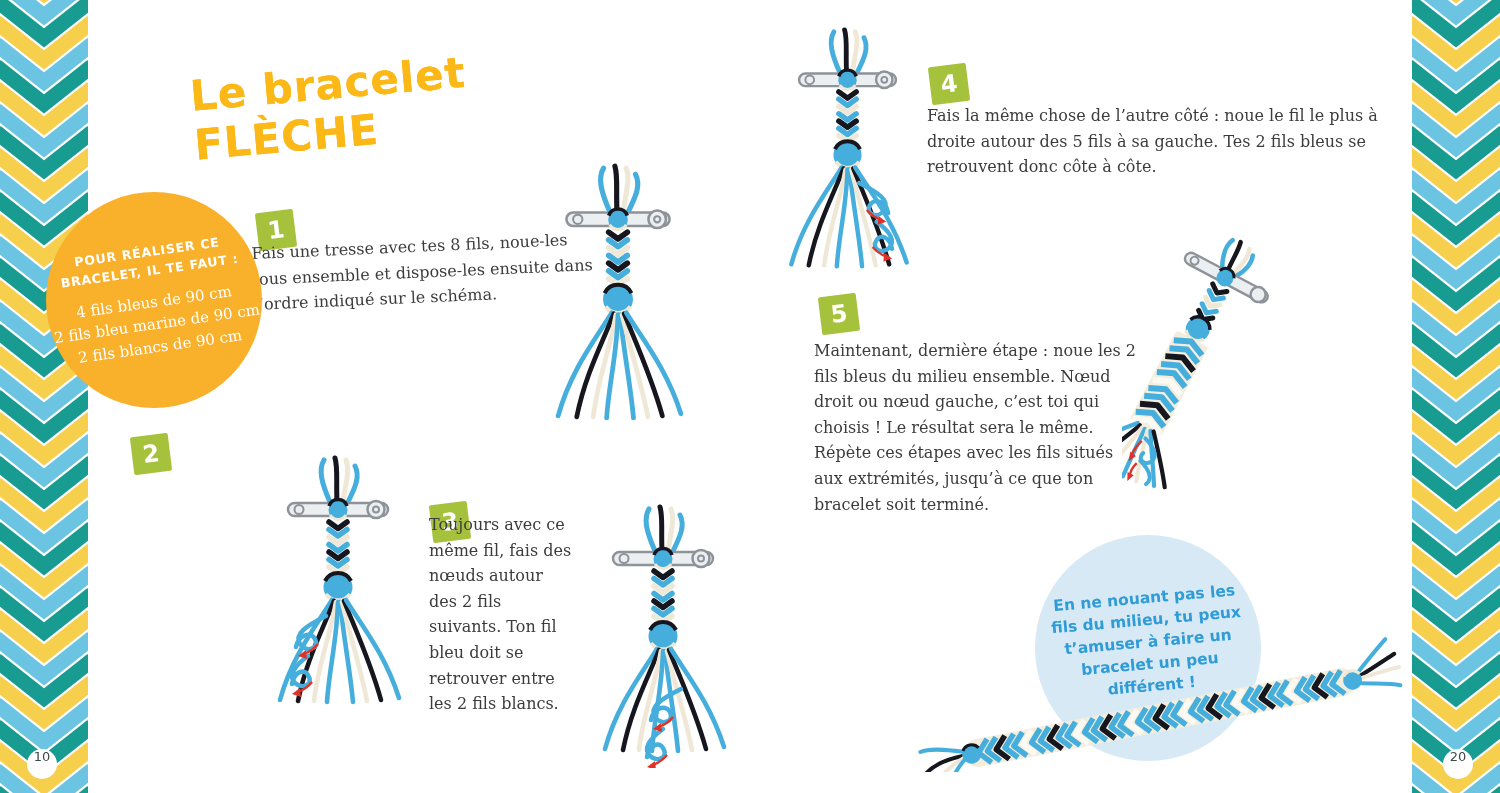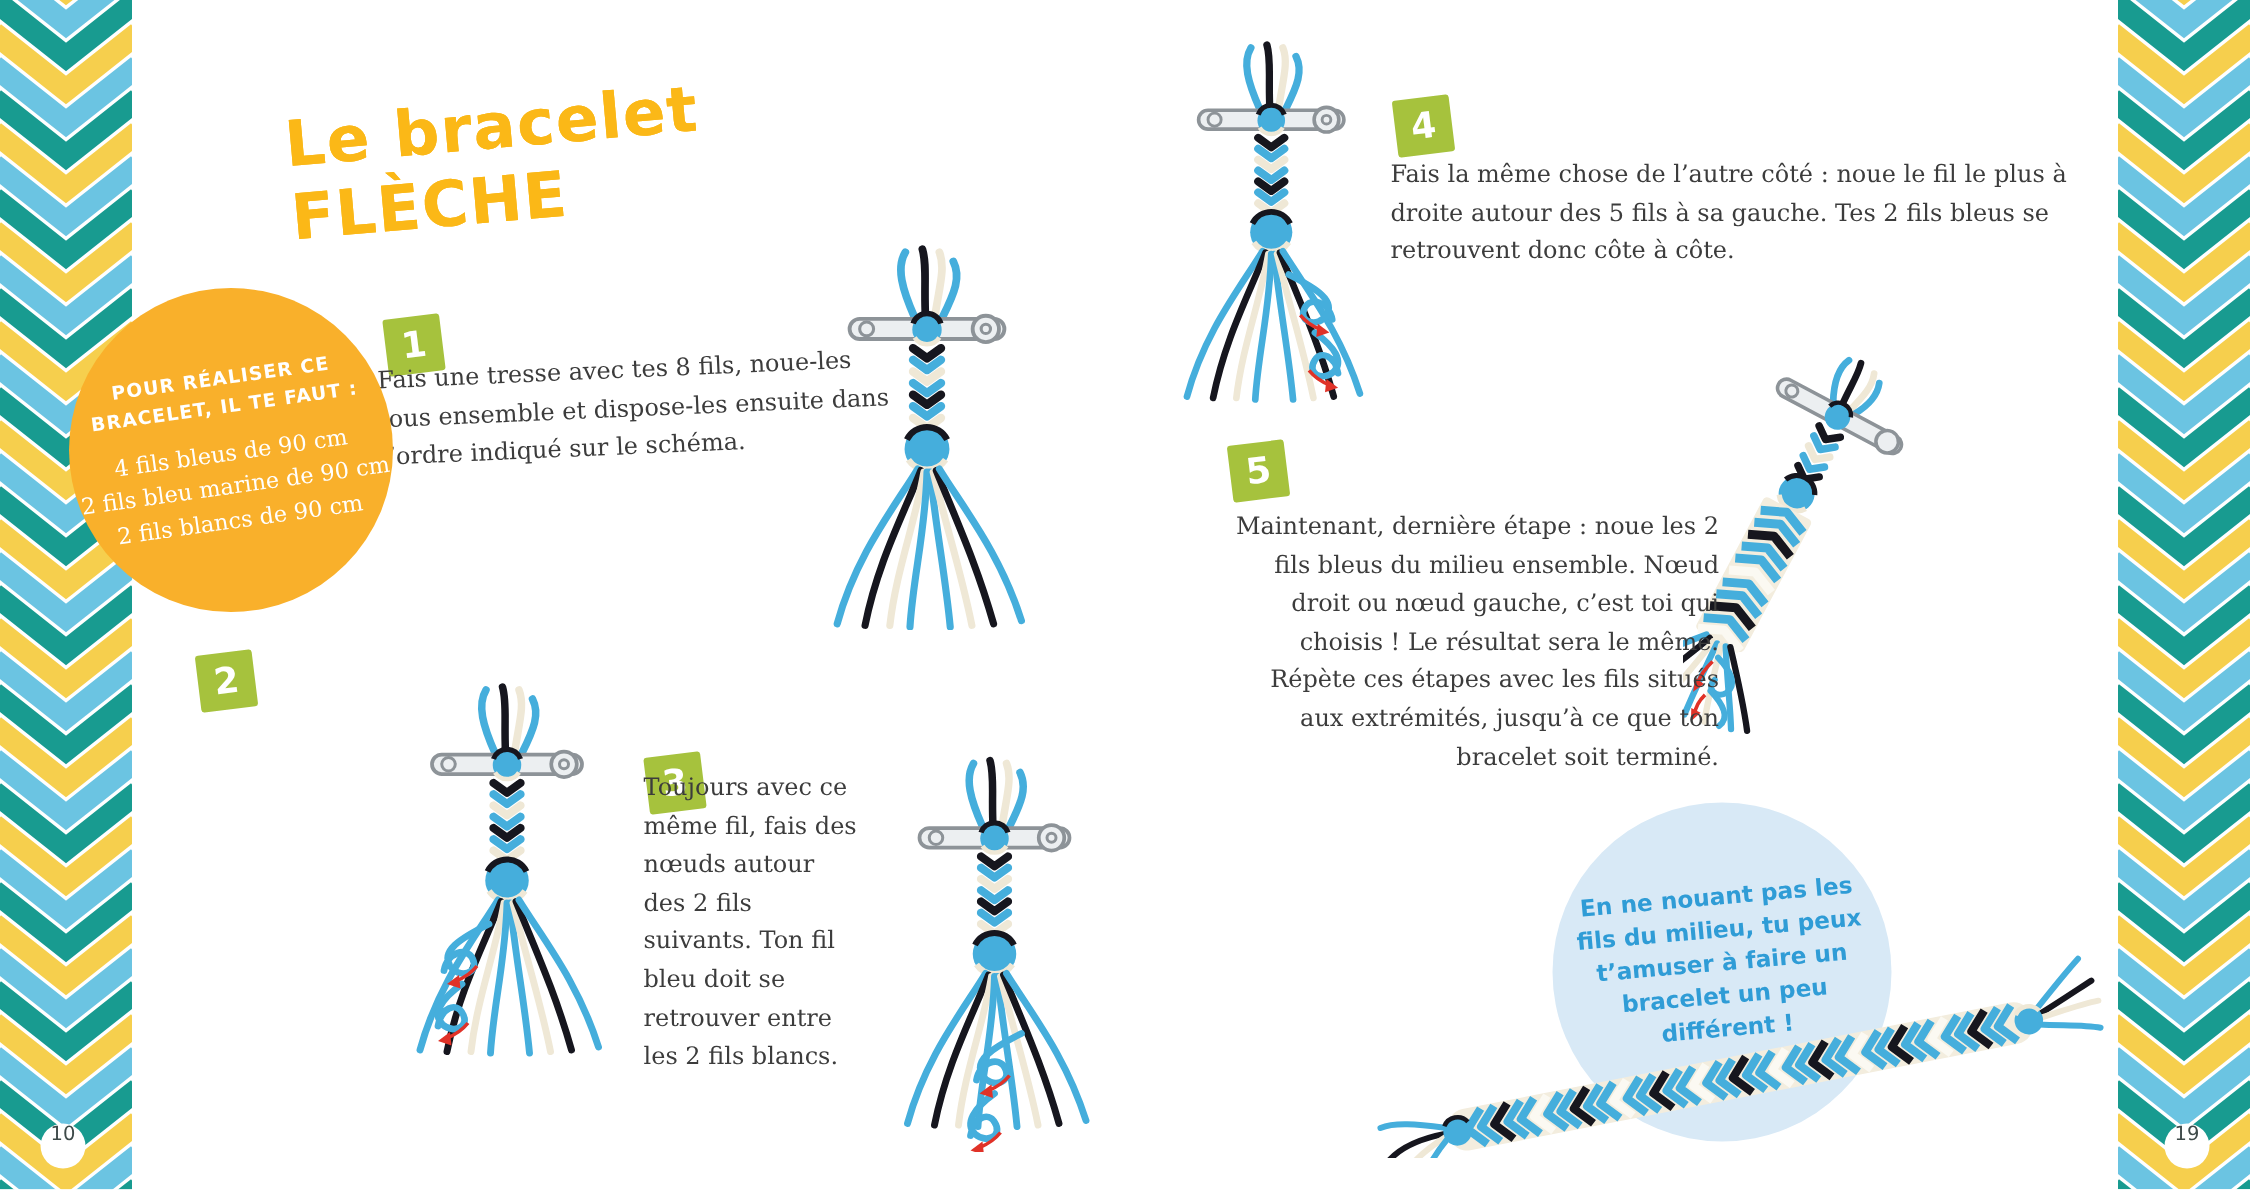--- a/index.html
+++ b/index.html
@@ -51,21 +51,21 @@
     font-size:24px; display:flex; align-items:center; justify-content:center;
     transform:rotate(-7deg); border-radius:2px; z-index:3;
   }
   .step-text {
     position:absolute; font-size:16px; line-height:1.6; color:#3c3c3c; z-index:3;
   }
   #step1-text { left:251px; top:241px; width:342px; transform:rotate(-2.5deg); transform-origin:left top; }
   #step2-text { left:133px; top:483px; width:140px; }
   #step3-text { left:429px; top:512px; width:146px; }
   #step4-text { left:927px; top:103px; width:452px; }
-  #step5-text { left:814px; top:338px; width:332px;text-align:right; }
+  #step5-text { left:814px; top:338px; width:332px; }
 
   #badge-1 { left:257px; top:211px; }
   #badge-2 { left:132px; top:435px; }
   #badge-3 { left:431px; top:503px; }
   #badge-4 { left:930px; top:65px; }
   #badge-5 { left:820px; top:295px; }
 
   #tip-bubble {
     position:absolute; left:1035px; top:535px; width:226px; height:226px;
     background:#d8e9f6; border-radius:50%; z-index:1;
@@ -162,21 +162,21 @@
   <div class="border-strip" id="border-right">
     <svg width="88" height="793">
         <rect width="88" height="793" fill="url(#borderChevron)"></rect>
       </svg>
   </div>
 
   <div class="page-num" id="page-num-left">
     <span>10</span>
   </div>
   <div class="page-num" id="page-num-right">
-    <span>19</span>
+    <span>20</span>
   </div>
 
   <h1 id="title">Le bracelet FLÈCHE</h1>
 
   <div id="materials">
     <div class="inner">
       <div class="mat-heading">
         <div>POUR RÉALISER CE</div>
         <div>BRACELET, IL TE FAUT :</div>
       </div>

